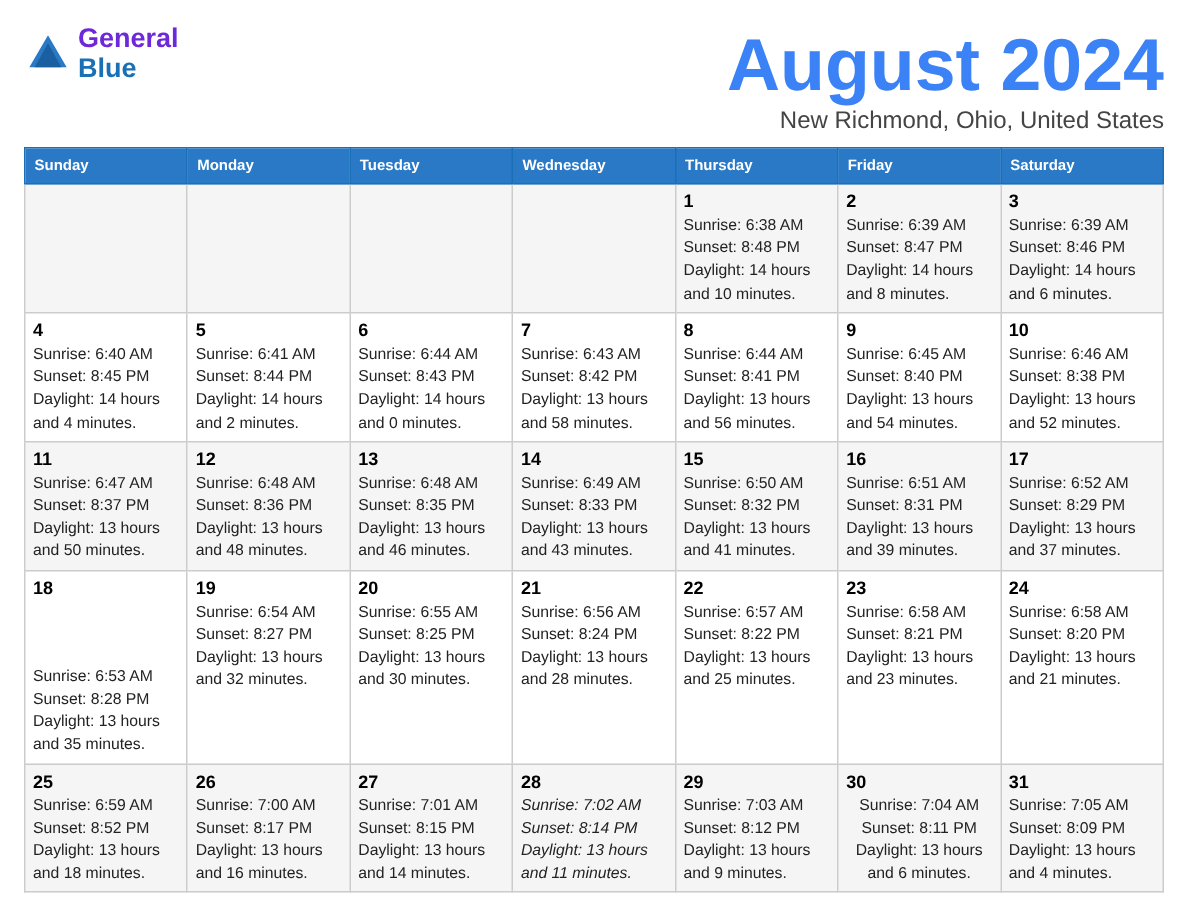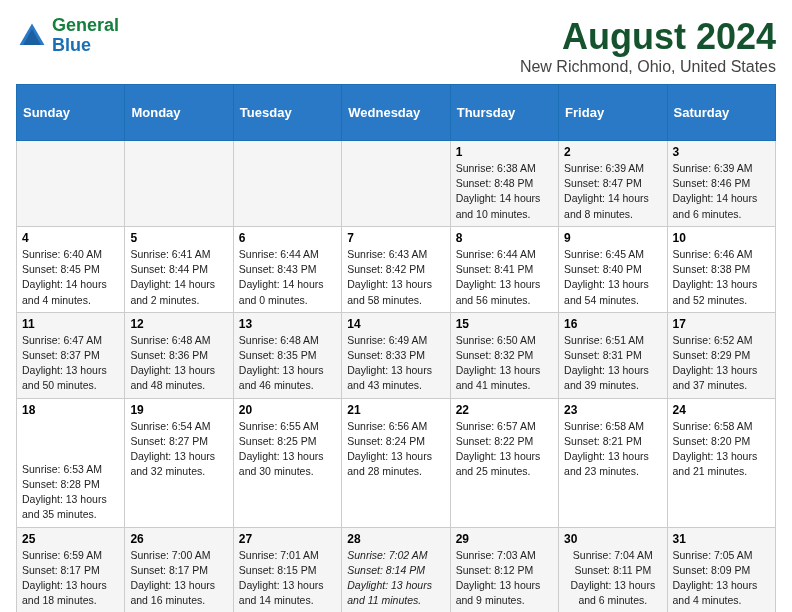--- a/index.html
+++ b/index.html
@@ -19,49 +19,49 @@
     .logo {
       display: flex;
       align-items: center;
       gap: 4px;
     }
     .logo-text {
       font-size: 18px;
       font-weight: bold;
       line-height: 1.1;
     }
-    .logo-general { color: #15803d; }
+    .logo-general { color: #6d28d9; }
     .logo-blue { color: #1a6fb5; }
     .logo-icon {
       width: 32px;
       height: 32px;
     }
     .title-area {
       text-align: right;
     }
     .main-title {
-      font-size: 36px;
+      font-size: 49px;
       font-weight: bold;
-      color: #14532d;
+      color: #3b82f6;
     }
     .subtitle {
       font-size: 16px;
       color: #444;
     }
     table {
       width: 100%;
       border-collapse: collapse;
       font-size: 11px;
     }
     thead th {
       background-color: #2979c7;
       color: #fff;
       text-align: left;
-      padding: 20px 6px;
-      font-size: 13px;
+      padding: 6px 6px;
+      font-size: 10px;
       font-weight: bold;
       border: 1px solid #1a6fb5;
     }
     tbody td {
       border: 1px solid #ccc;
       vertical-align: top;
       padding: 4px 5px;
       width: calc(100% / 7);
       min-height: 80px;
     }
@@ -271,21 +271,21 @@
           <div class="day-number">24</div>
           <div class="day-info" style="white-space: pre-line;">Sunrise: 6:58 AM
 Sunset: 8:20 PM
 Daylight: 13 hours and 21 minutes.</div>
         </td>
       </tr>
       <tr>
         <td>
           <div class="day-number">25</div>
           <div class="day-info" style="white-space: pre-line;">Sunrise: 6:59 AM
-Sunset: 8:17 PM
+Sunset: 8:52 PM
 Daylight: 13 hours and 18 minutes.</div>
         </td>
         <td>
           <div class="day-number">26</div>
           <div class="day-info" style="white-space: pre-line;">Sunrise: 7:00 AM
 Sunset: 8:17 PM
 Daylight: 13 hours and 16 minutes.</div>
         </td>
         <td>
           <div class="day-number">27</div>

